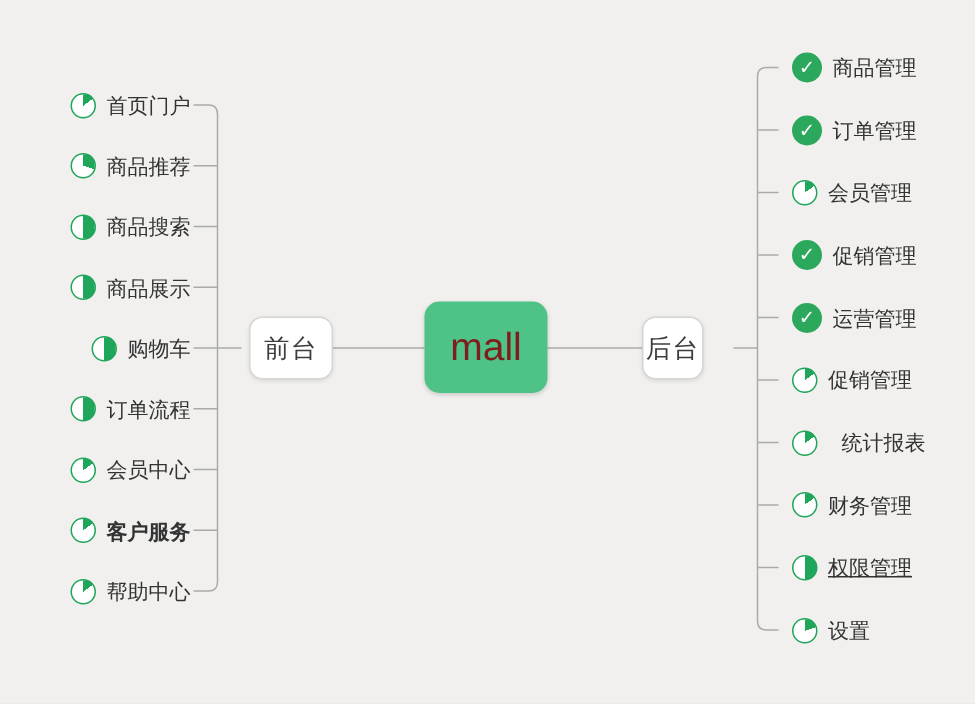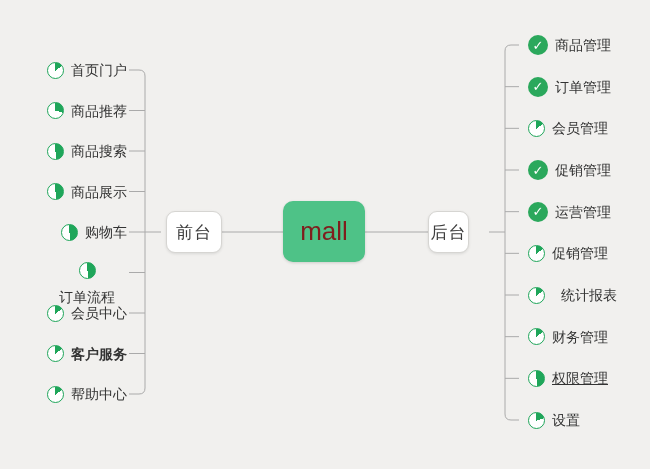--- a/index.html
+++ b/index.html
@@ -61,21 +61,21 @@
     <span class="label" style="color: rgb(51, 51, 51);">商品搜索</span>
   </div>
       <div class="item" style="top: 180.5px; right: 523px;">
     <span class="icon-pie" style="border: 1.6px solid rgb(31, 166, 90); background: conic-gradient(rgb(31, 166, 90) 50%, rgb(255, 255, 255) 0deg);"></span>
     <span class="label" style="color: rgb(51, 51, 51);">商品展示</span>
   </div>
       <div class="item" style="top: 221px; right: 523px;">
     <span class="icon-pie" style="border: 1.6px solid rgb(31, 166, 90); background: conic-gradient(rgb(31, 166, 90) 50%, rgb(255, 255, 255) 0deg);"></span>
     <span class="label" style="color: rgb(51, 51, 51); text-align: right;">购物车</span>
   </div>
-      <div class="item" style="top: 261.5px; right: 535px; flex-direction: column;">
+      <div class="item" style="top: 261.5px; right: 523px;">
     <span class="icon-pie" style="border: 1.6px solid rgb(31, 166, 90); background: conic-gradient(rgb(31, 166, 90) 50%, rgb(255, 255, 255) 0deg);"></span>
     <span class="label" style="color: rgb(51, 51, 51);">订单流程</span>
   </div>
       <div class="item" style="top: 302px; right: 523px;">
     <span class="icon-pie" style="border: 1.6px solid rgb(31, 166, 90); background: conic-gradient(rgb(31, 166, 90) 15%, rgb(255, 255, 255) 0deg);"></span>
     <span class="label" style="color: rgb(51, 51, 51);">会员中心</span>
   </div>
       <div class="item" style="top: 342.5px; right: 523px; font-weight: bold;">
     <span class="icon-pie" style="border: 1.6px solid rgb(31, 166, 90); background: conic-gradient(rgb(31, 166, 90) 15%, rgb(255, 255, 255) 0deg);"></span>
     <span class="label" style="color: rgb(51, 51, 51);">客户服务</span>

